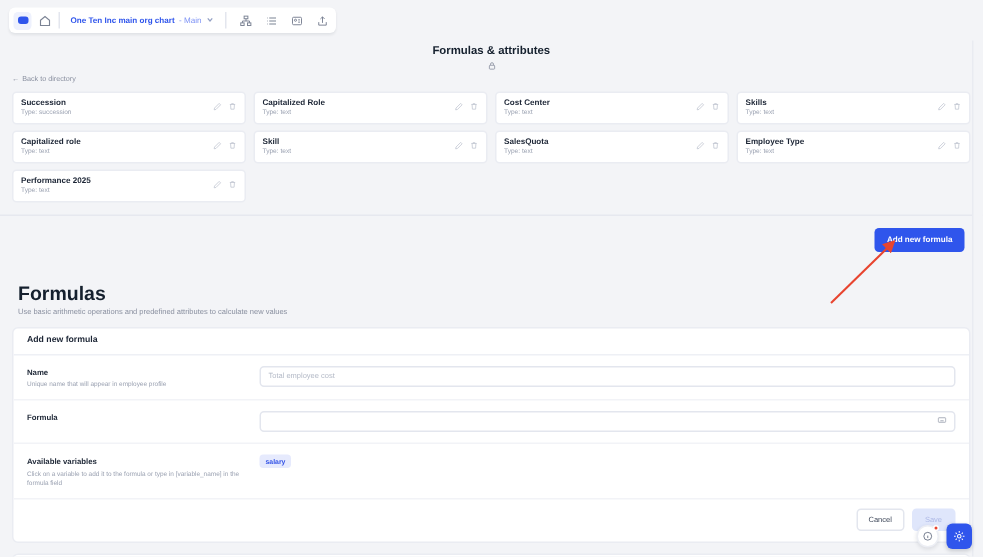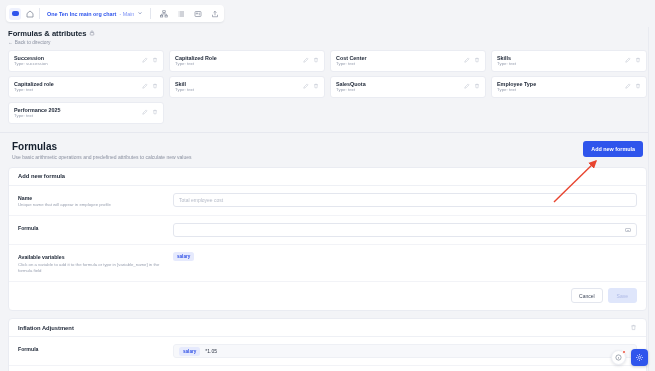--- a/index.html
+++ b/index.html
@@ -44,21 +44,21 @@
     display: flex; align-items: center; gap: 3px; padding: 0 4px; height: 13px;
     border-radius: 3px;
   }
   .chart-name { font-size: 5.4px; font-weight: bold; color: #2f55ec; white-space: nowrap; }
   .chart-branch { font-size: 5.4px; color: #7e93f5; }
   .caret { color: #93a0c4; font-size: 5px; }
   .tool-icons { display: flex; align-items: center; gap: 5px; margin-left: 4px; }
 
   
   .page-head { padding: 2px 8px 0 8px; }
-  .page-title-row { display: flex; align-items: center; gap: 3px; }
+  .page-title-row { display: flex; align-items: center; gap: 3px; flex-direction: column; }
   .page-title { font-size: 7.6px; font-weight: bold; color: #15202e; }
   .lock-icon { color: #8a90a0; }
   .back-link {
     display: flex; align-items: center; gap: 2px;
     font-size: 4.8px; color: #8a90a0; margin-top: 1.5px;
   }
 
   
   .attr-grid {
     display: grid;
@@ -85,21 +85,21 @@
   .attr-actions { display: flex; gap: 4px; color: #b9bfcc; }
 
   .section-sep { height: 1px; background: #e6e8ef; margin: 2px 0 0 0; }
 
   
   .formulas-wrap { padding: 6px 8px 0 8px; }
   .formulas-head {
     display: flex; align-items: flex-start; justify-content: space-between;
     padding: 2px 4px 0 4px;
   }
-  .formulas-title { font-size: 10px; font-weight: bold; color: #15202e; }
+  .formulas-title { font-size: 13px; font-weight: bold; color: #15202e; margin-top: 36px; }
   .formulas-sub { font-size: 5px; color: #8a90a0; margin-top: 2px; }
   .btn-primary {
     background: #2f55ec; color: #fff; border: none; border-radius: 3px;
     font-size: 5.4px; font-weight: bold; padding: 5px 8px;
     font-family: "Liberation Sans", sans-serif;
     cursor: pointer; white-space: nowrap;
   }
 
   
   .card {

